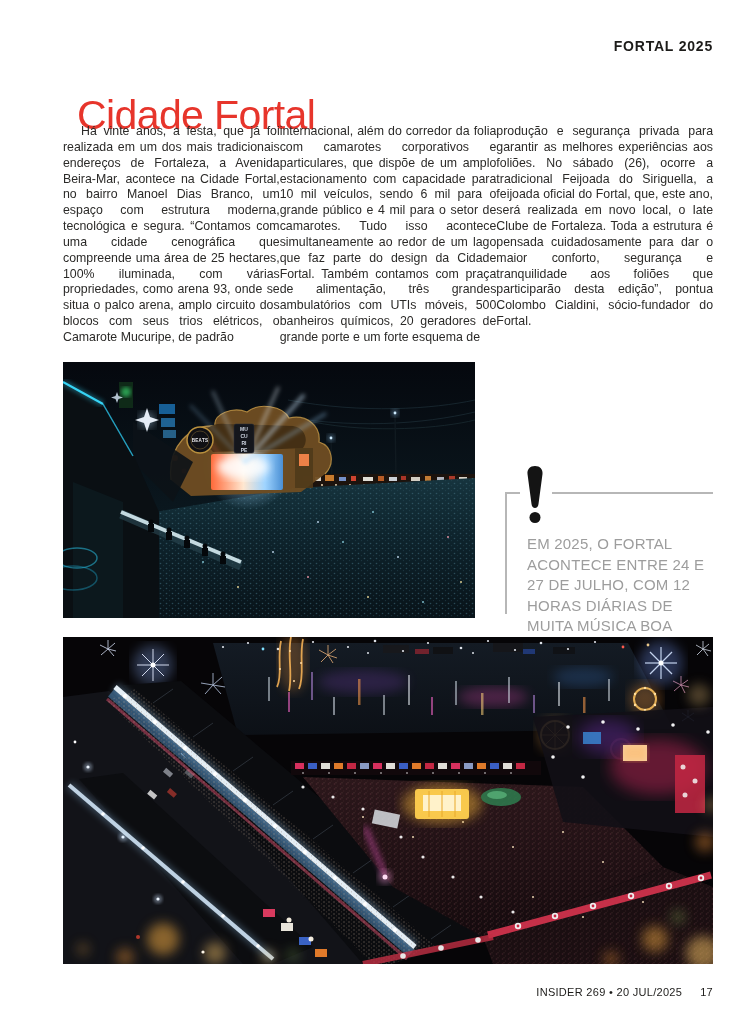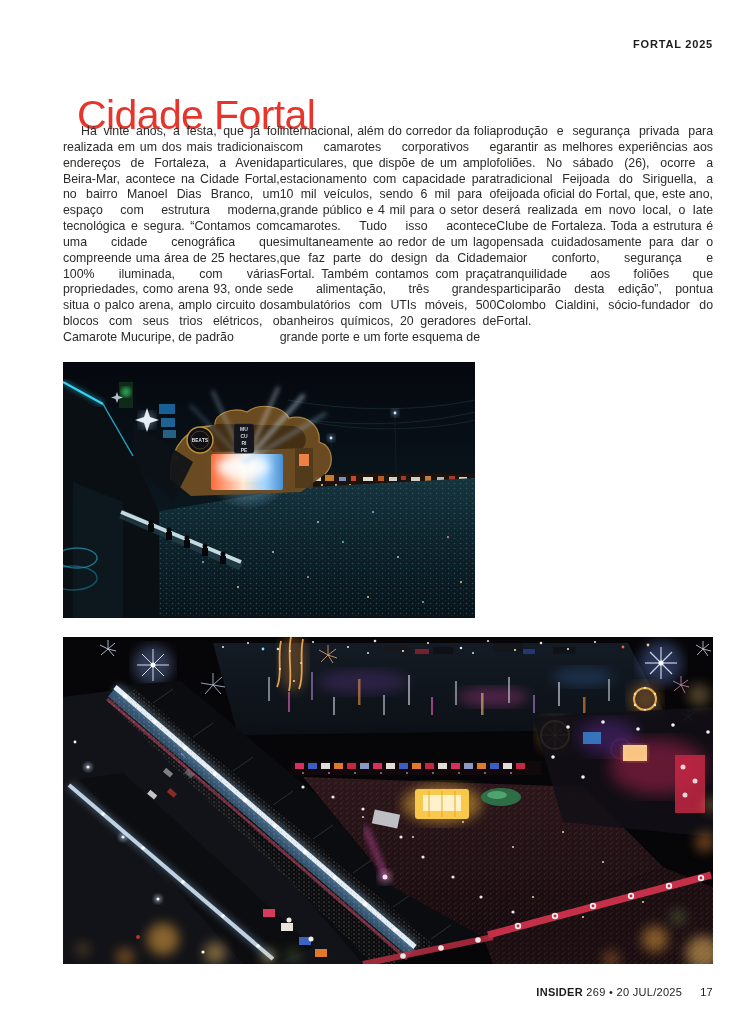--- a/index.html
+++ b/index.html
@@ -1,39 +1,39 @@
 <!DOCTYPE html>
 <html><head>
 <meta charset="utf-8">
 <style>
   html,body{margin:0;padding:0;background:#ffffff;}
   .page{position:relative;width:748px;height:1024px;background:#ffffff;overflow:hidden;
         font-family:"Liberation Sans", sans-serif;}
-  .kicker{position:absolute;top:38px;right:35px;font-size:11px;font-weight:bold;
+  .kicker{position:absolute;top:38px;right:35px;font-size:14px;font-weight:bold;
           letter-spacing:0.8px;color:#1d1c1a;}
   .title{position:absolute;left:61px;top:76px;font-size:41px;font-weight:400;
          letter-spacing:-0.6px;color:#e7352b;}
   .columns{position:absolute;left:63px;top:124px;width:650px;display:flex;}
   .col{flex:1;font-size:12.35px;line-height:15.85px;color:#2b2a28;text-align:justify;}
   .col p{margin:0;}
   .p-indent{text-indent:18px;}
   .photo{position:absolute;overflow:hidden;background:#05070b;}
   .photo1{left:63px;top:362px;width:412px;height:256px;}
   .photo2{left:63px;top:637px;width:650px;height:327px;}
   .photo svg{display:block;}
   .pullquote{position:absolute;left:505px;top:464px;width:208px;height:156px;}
   .pq-vline{position:absolute;left:0;top:28px;width:2px;height:122px;background:#b7b7b7;}
   .pq-hline-a{position:absolute;left:0;top:28px;width:15px;height:2px;background:#b7b7b7;}
   .pq-hline-b{position:absolute;left:47px;top:28px;width:161px;height:2px;background:#b7b7b7;}
   .pq-icon{position:absolute;left:21px;top:2px;width:18px;height:58px;}
   .pq-text{position:absolute;left:22px;top:70px;width:186px;font-size:15px;
            line-height:20.5px;color:#9d9d9d;letter-spacing:0.2px;}
   .footer{position:absolute;top:986px;right:35px;font-size:11px;color:#1d1c1a;
           letter-spacing:0.3px;}
-  .footer .mag{font-weight:bold;}
+  .footer .mag{font-weight:normal;}
   .footer .pageno{font-weight:normal;margin-left:18px;}
 </style>
 </head>
 <body>
 
 <div class="page">
 
   <div class="kicker">FORTAL 2025</div>
 
   <h1 class="title" style="margin:16px">Cidade Fortal</h1>
@@ -207,20 +207,30 @@
           <circle cx="160" cy="192" r="2.5"></circle>
             <rect x="157" y="194" width="6" height="8"></rect>
         </g>
         <circle cx="84" cy="58" r="8" fill="#bfe4ff" opacity="0.4" filter="url(#b4)"></circle>
         <path d="M84,46 L87,55 L96,58 L87,61 L84,70 L81,61 L72,58 L81,55 Z" fill="#eef6ff" opacity="0.95"></path>
         <path d="M54,30 L55.5,34 L60,35.5 L55.5,37 L54,41 L52.5,37 L48,35.5 L52.5,34 Z" fill="#dceefc" opacity="0.8"></path>
       </g>
     </svg>
   </div>
 
+  <div class="pullquote">
+    <div class="pq-vline"></div>
+    <div class="pq-hline-a"></div>
+    <div class="pq-hline-b"></div>
+    <svg class="pq-icon" viewBox="0 0 18 58">
+      <path d="M9,0 C14,0 17,3.5 16.5,8 L12.5,38 C12.2,40.5 10.8,42 9,42 C7.2,42 5.8,40.5 5.5,38 L1.5,8 C1,3.5 4,0 9,0 Z" fill="#141414"></path>
+      <circle cx="9" cy="51.5" r="5.5" fill="#141414"></circle>
+    </svg>
+    <div class="pq-text">EM 2025, O FORTAL ACONTECE ENTRE 24 E 27 DE JULHO, COM 12 HORAS DIÁRIAS DE MUITA MÚSICA BOA</div>
+  </div>
 
   <div class="photo photo2">
     <svg width="650" height="327" viewBox="0 0 650 327" xmlns="http://www.w3.org/2000/svg">
       <defs>
         <linearGradient id="lakeG" x1="0" y1="0" x2="0" y2="1">
           <stop offset="0" stop-color="#141b24"></stop>
             <stop offset="1" stop-color="#0c1016"></stop>
         </linearGradient>
         <linearGradient id="maroonG" x1="0" y1="0" x2="0" y2="1">
           <stop offset="0" stop-color="#2c171b"></stop>

